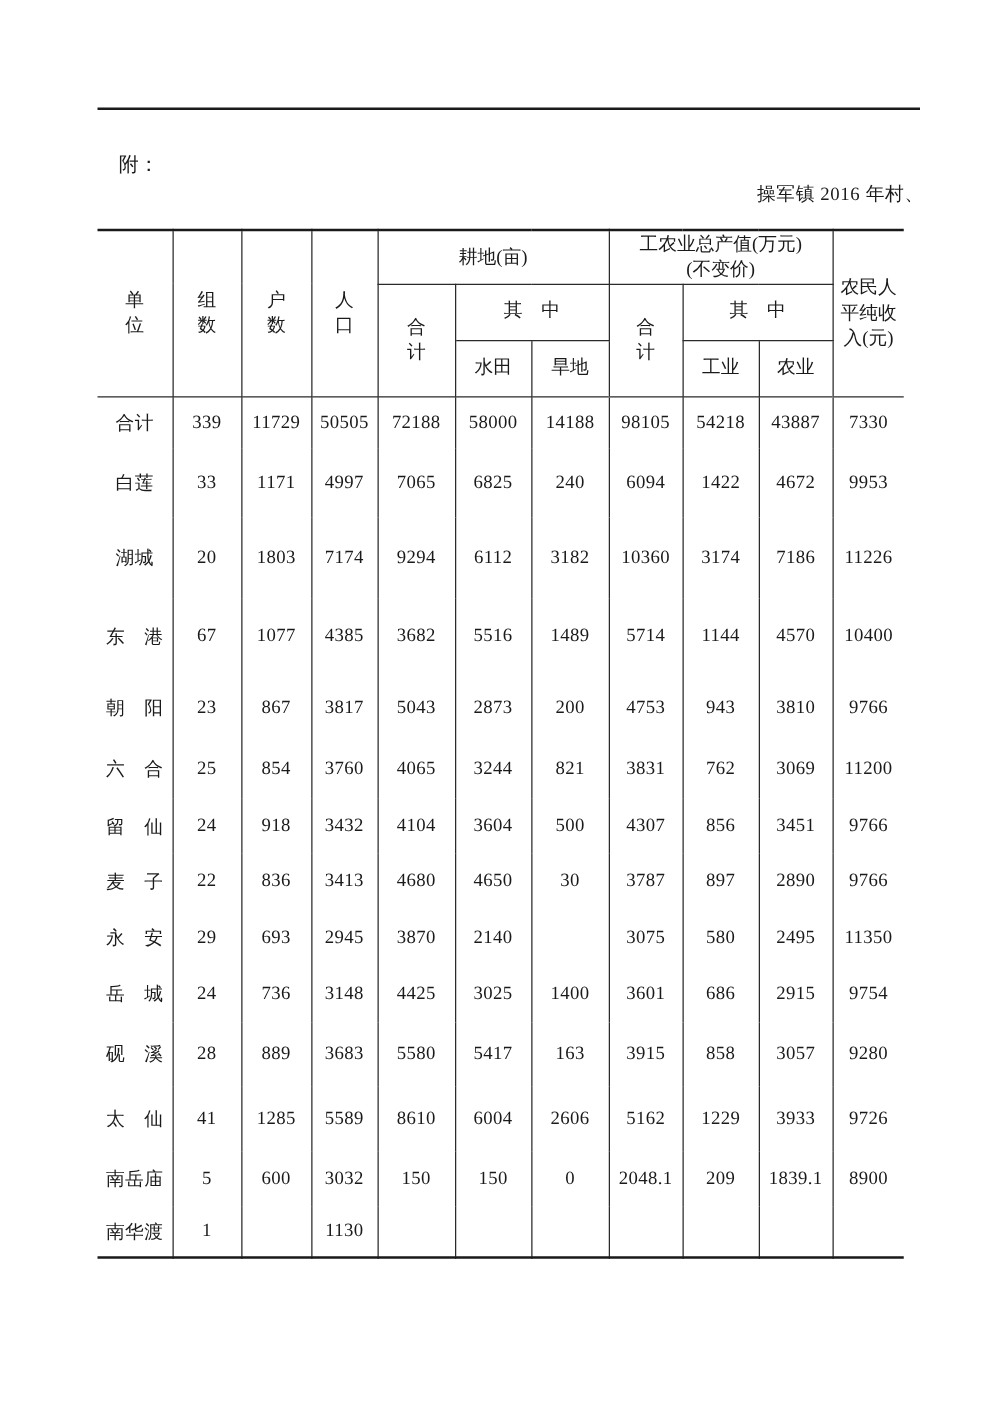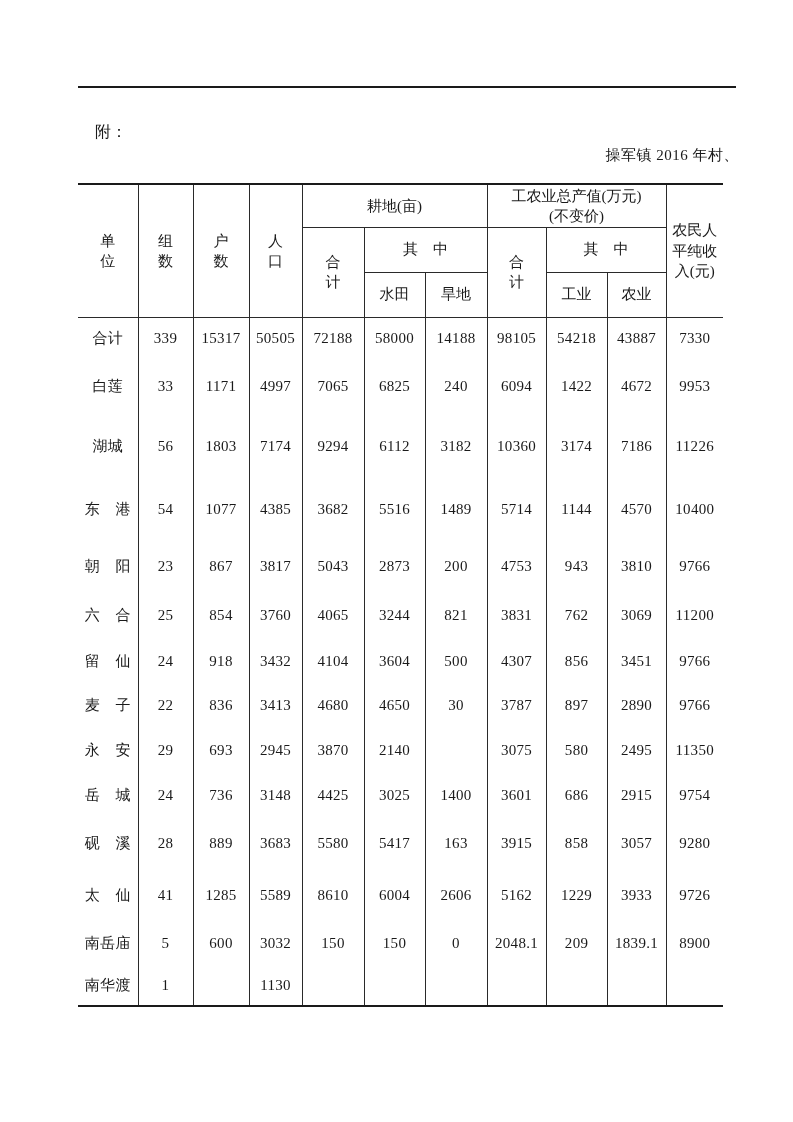--- a/index.html
+++ b/index.html
@@ -116,21 +116,21 @@
         <th class="vline hline">水田</th>
         <th class="vline hline">旱地</th>
         <th class="vline hline">工业</th>
         <th class="vline hline">农业</th>
       </tr>
     </thead>
     <tbody>
         <tr style="height: 42px;">
           <td class="vline">合计</td>
           <td class="vline">339</td>
-          <td class="vline">15317</td>
+          <td class="vline">11729</td>
           <td class="vline">50505</td>
           <td class="vline">72188</td>
           <td class="vline">58000</td>
           <td class="vline">14188</td>
           <td class="vline">98105</td>
           <td class="vline">54218</td>
           <td class="vline">43887</td>
           <td>7330</td>
         </tr>
         <tr style="height: 55px;">
@@ -141,34 +141,34 @@
           <td class="vline">7065</td>
           <td class="vline">6825</td>
           <td class="vline">240</td>
           <td class="vline">6094</td>
           <td class="vline">1422</td>
           <td class="vline">4672</td>
           <td>9953</td>
         </tr>
         <tr style="height: 65px;">
           <td class="vline">湖城</td>
-          <td class="vline">56</td>
+          <td class="vline">20</td>
           <td class="vline">1803</td>
           <td class="vline">7174</td>
           <td class="vline">9294</td>
           <td class="vline">6112</td>
           <td class="vline">3182</td>
           <td class="vline">10360</td>
           <td class="vline">3174</td>
           <td class="vline">7186</td>
           <td>11226</td>
         </tr>
         <tr style="height: 61px;">
           <td class="vline">东　港</td>
-          <td class="vline">54</td>
+          <td class="vline">67</td>
           <td class="vline">1077</td>
           <td class="vline">4385</td>
           <td class="vline">3682</td>
           <td class="vline">5516</td>
           <td class="vline">1489</td>
           <td class="vline">5714</td>
           <td class="vline">1144</td>
           <td class="vline">4570</td>
           <td>10400</td>
         </tr>

